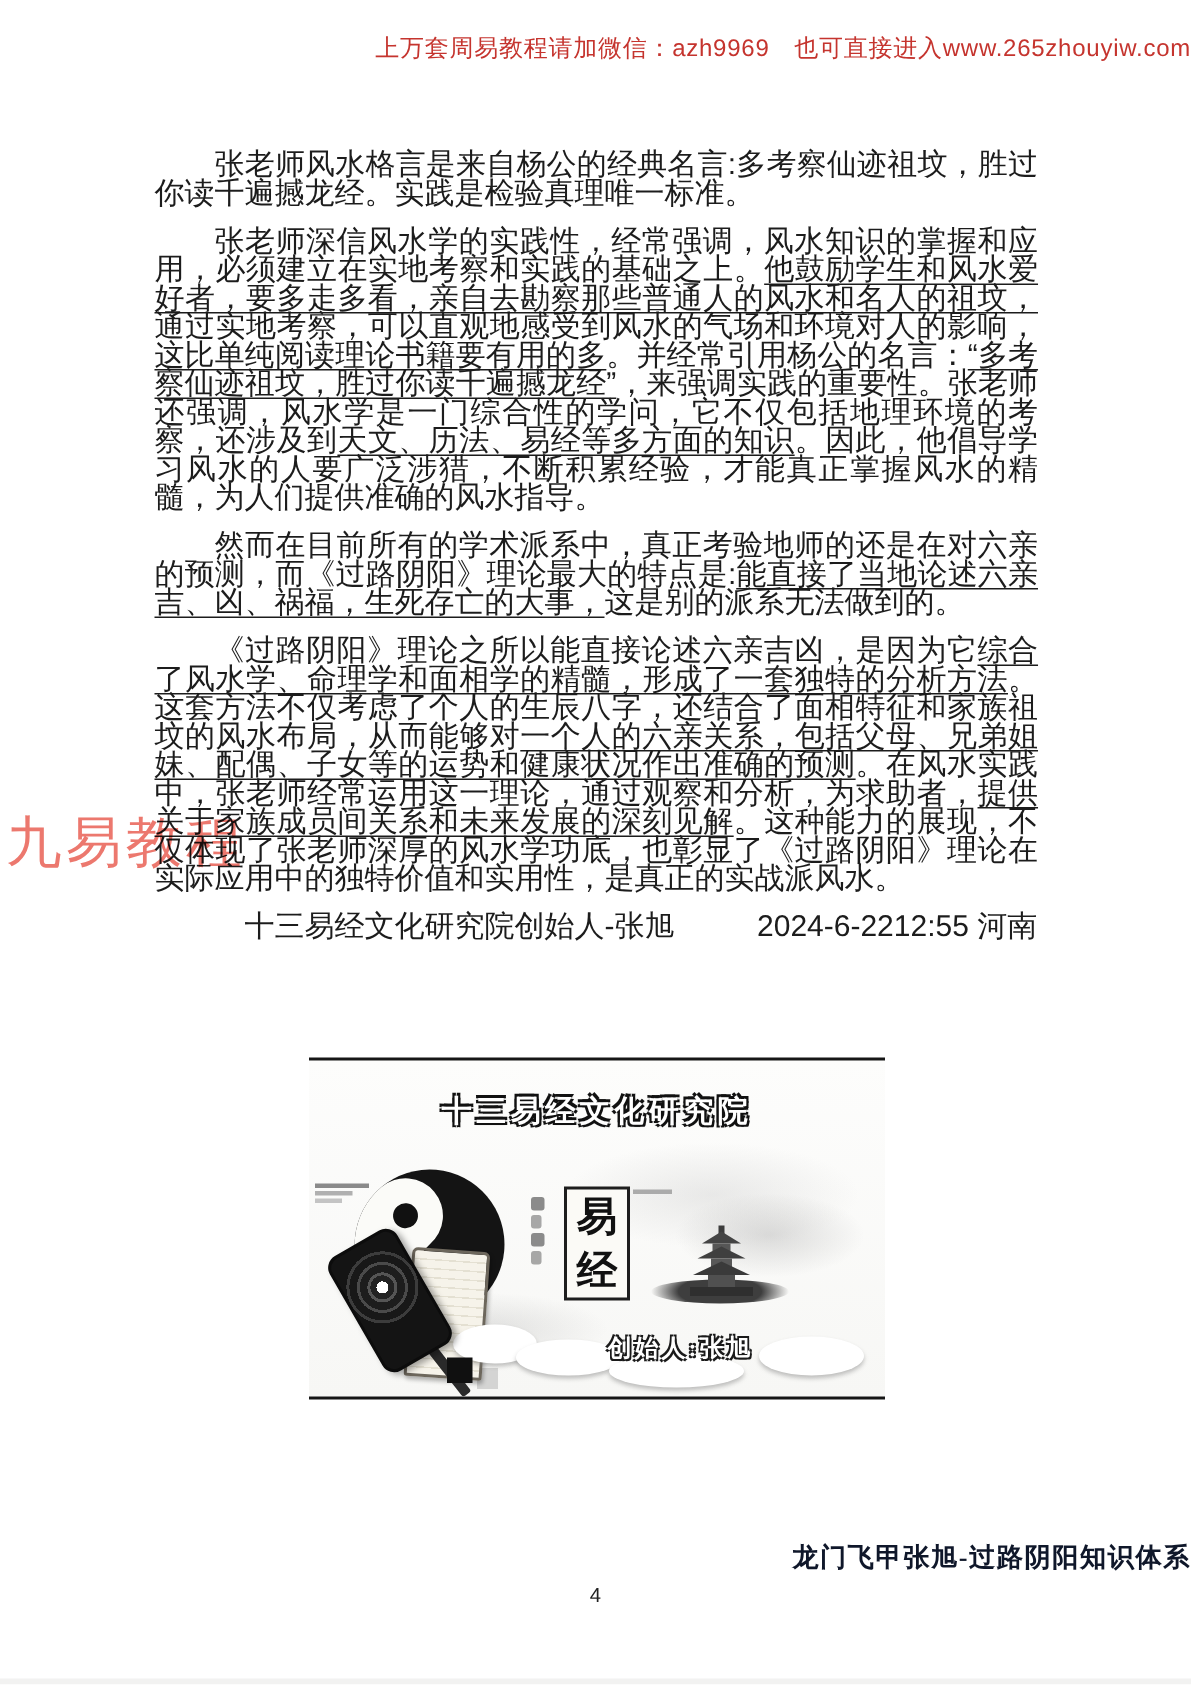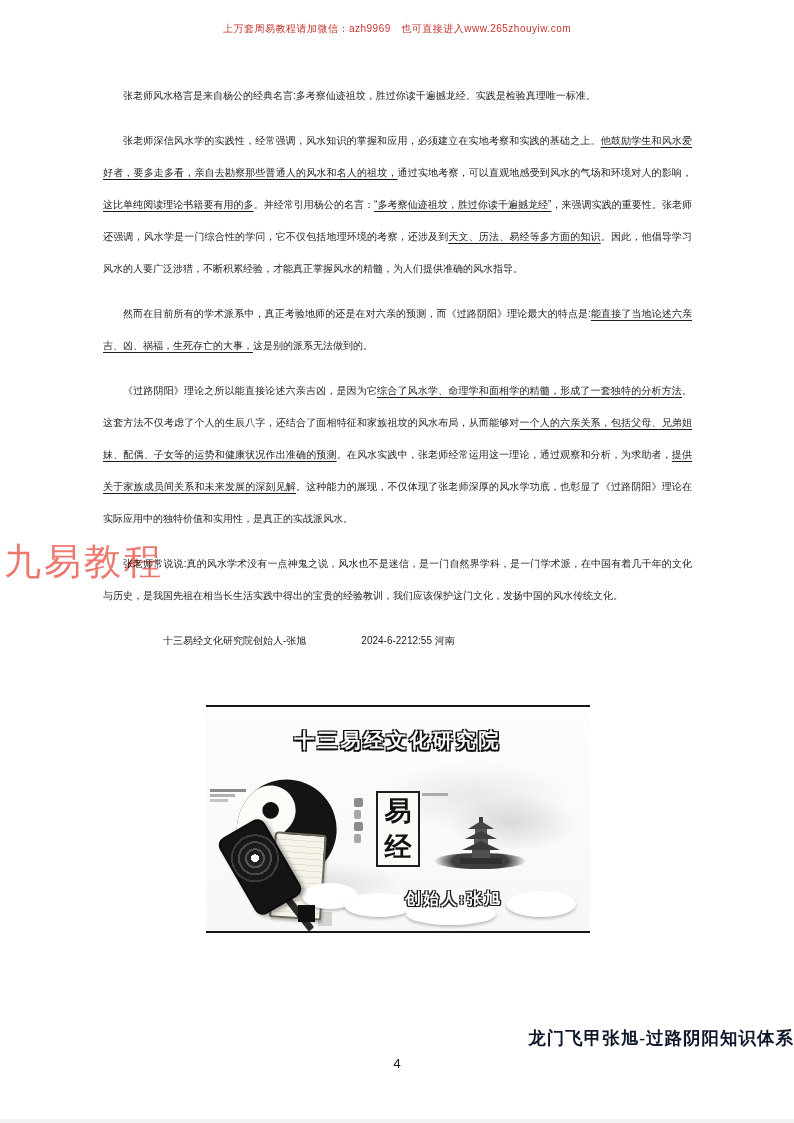--- a/index.html
+++ b/index.html
@@ -3,27 +3,27 @@
 <meta charset="utf-8">
 <style>
   html,body{margin:0;padding:0;}
   body{
     width:794px;height:1123px;position:relative;background:#ffffff;
     font-family:"Liberation Sans","DejaVu Sans",sans-serif;
     color:#1c1c1c;overflow:hidden;
   }
   
   .header-note{
-    position:absolute;top:22px;left:0;width:100%;text-align:center;
-    font-size:10px;letter-spacing:.5px;color:#c5342e;
+    position:absolute;top:22px;left:0;width:100%;text-align:right;
+    font-size:16px;letter-spacing:.5px;color:#c5342e;
   }
   
   .content{
-    position:absolute;left:103px;top:80px;width:589px;
-    font-size:10px;line-height:32px;text-align:justify;
+    position:absolute;left:103px;top:101px;width:589px;
+    font-size:20px;line-height:19px;text-align:justify;
   }
   .para{margin:0 0 13px 0;text-indent:2em;}
   .u{text-decoration:underline;text-underline-offset:3px;text-decoration-thickness:1px;}
   .signature-row{display:flex;margin-top:10px;white-space:nowrap;}
   .sig-author{margin-left:60px;}
   .sig-date{margin-left:55px;}
   
   .watermark{
     position:absolute;left:4px;top:537px;z-index:6;
     font-size:37px;font-weight:normal;letter-spacing:3px;color:#ea695e;
@@ -116,21 +116,20 @@
 <div class="header-note">上万套周易教程请加微信：azh9969　也可直接进入www.265zhouyiw.com</div>
 
 <div class="watermark">九易教程</div>
 
 <div class="content">
   <div>
       <p class="para"><span>张老师风水格言是来自杨公的经典名言:多考察仙迹祖坟，胜过你读千遍撼龙经。实践是检验真理唯一标准。</span></p>
       <p class="para"><span>张老师深信风水学的实践性，经常强调，风水知识的掌握和应用，必须建立在实地考察和实践的基础之上。</span><span class="u">他鼓励学生和风水爱好者，要多走多看，亲自去勘察那些普通人的风水和名人的祖坟，</span><span>通过实地考察，可以直观地感受到风水的气场和环境对人的影响，</span><span class="u">这比单纯阅读理论书籍要有用的多</span><span>。并经常引用杨公的名言：</span><span class="u">“多考察仙迹祖坟，胜过你读千遍撼龙经”</span><span>，来强调实践的重要性。张老师还强调，风水学是一门综合性的学问，它不仅包括地理环境的考察，还涉及到</span><span class="u">天文、历法、易经等多方面的知识</span><span>。因此，他倡导学习风水的人要广泛涉猎，不断积累经验，才能真正掌握风水的精髓，为人们提供准确的风水指导。</span></p>
       <p class="para"><span>然而在目前所有的学术派系中，真正考验地师的还是在对六亲的预测，而《过路阴阳》理论最大的特点是:</span><span class="u">能直接了当地论述六亲吉、凶、祸福，生死存亡的大事，</span><span>这是别的派系无法做到的。</span></p>
       <p class="para"><span>《过路阴阳》理论之所以能直接论述六亲吉凶，是因为它</span><span class="u">综合了风水学、命理学和面相学的精髓，形成了一套独特的分析方法</span><span>。这套方法不仅考虑了个人的生辰八字，还结合了面相特征和家族祖坟的风水布局，从而能够对</span><span class="u">一个人的六亲关系，包括父母、兄弟姐妹、配偶、子女等的运势和健康状况作出准确的预测</span><span>。在风水实践中，张老师经常运用这一理论，通过观察和分析，为求助者，</span><span class="u">提供关于家族成员间关系和未来发展的深刻见解</span><span>。这种能力的展现，不仅体现了张老师深厚的风水学功底，也彰显了《过路阴阳》理论在实际应用中的独特价值和实用性，是真正的实战派风水。</span></p>
-      <p class="para"><span>张老师常说说:真的风水学术没有一点神鬼之说，风水也不是迷信，是一门自然界学科，是一门学术派，在中国有着几千年的文化与历史，是我国先祖在相当长生活实践中得出的宝贵的经验教训，我们应该保护这门文化，发扬中国的风水传统文化。</span></p>
     </div>
   <div class="signature-row">
     <span class="sig-author">十三易经文化研究院创始人-张旭</span>
     <span class="sig-date">2024-6-2212:55 河南</span>
   </div>
 </div>
 
 <div class="figure">
   <div class="fig-title">十三易经文化研究院</div>
 

